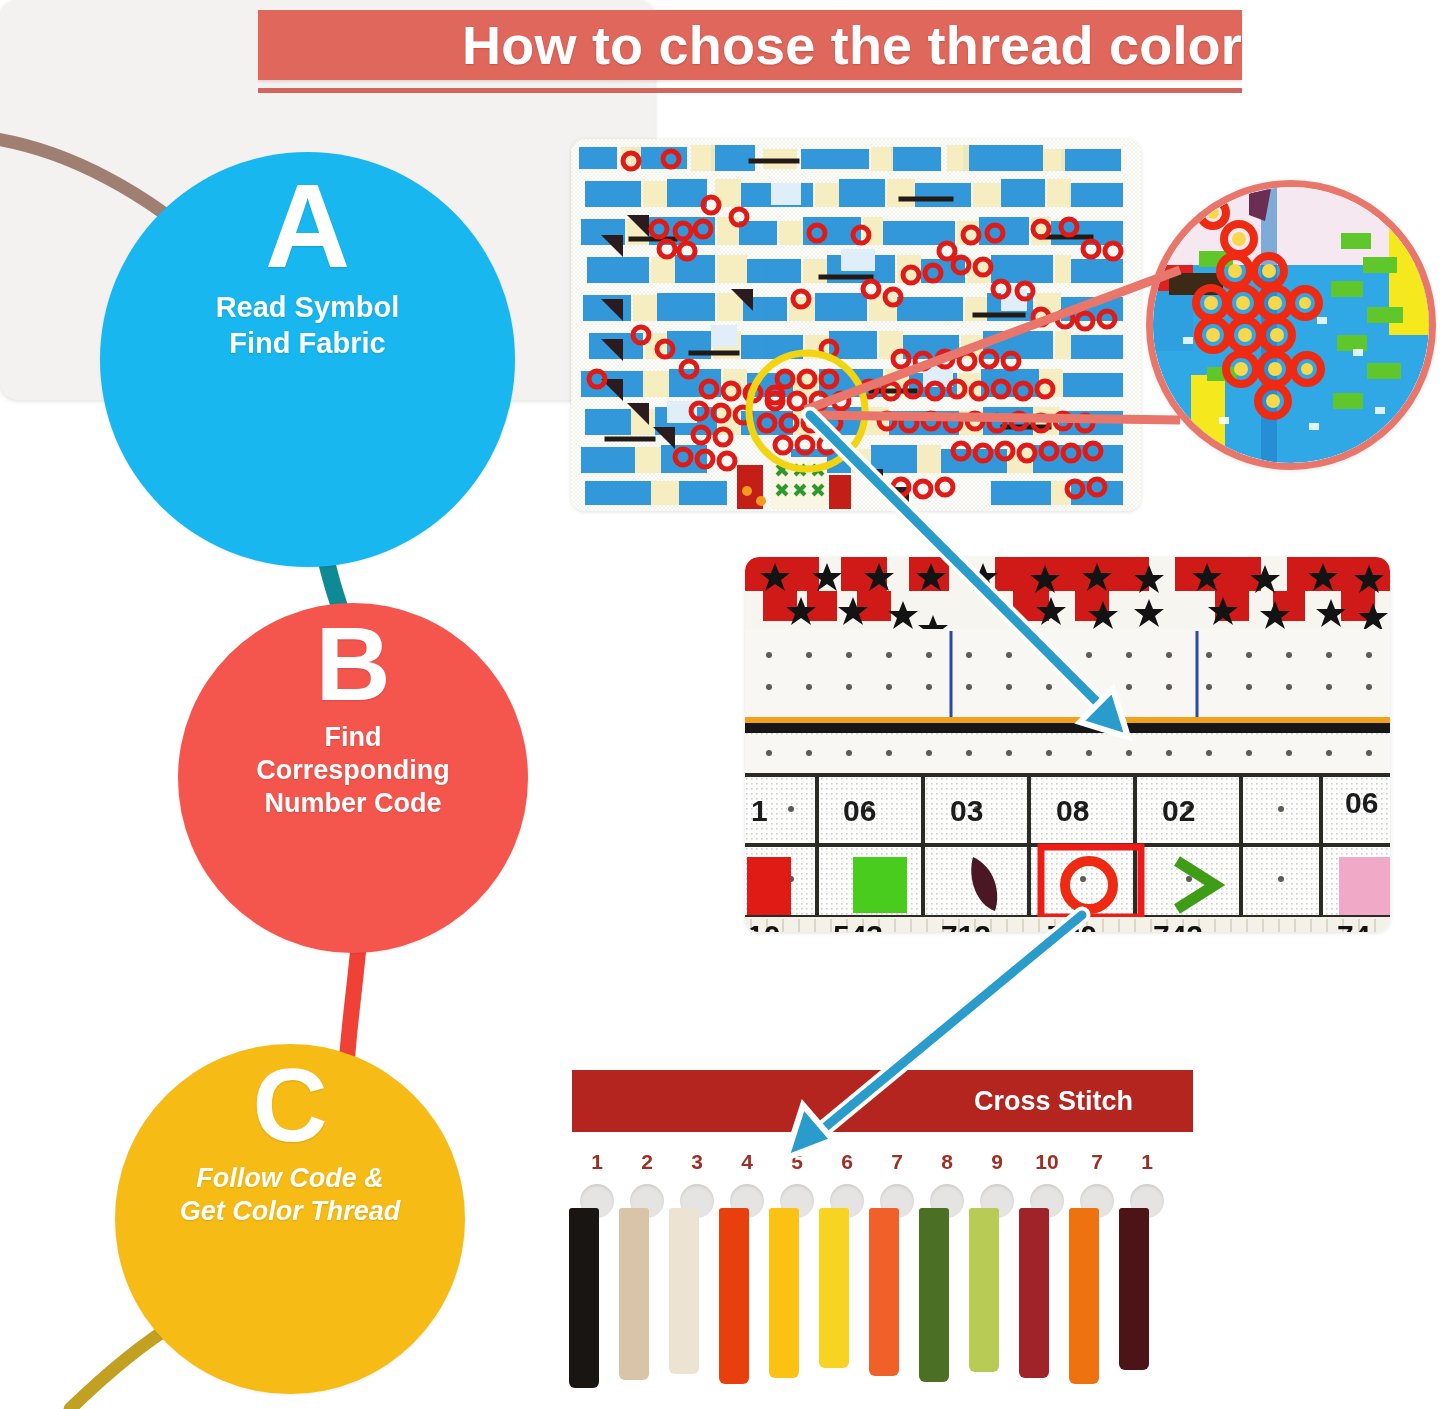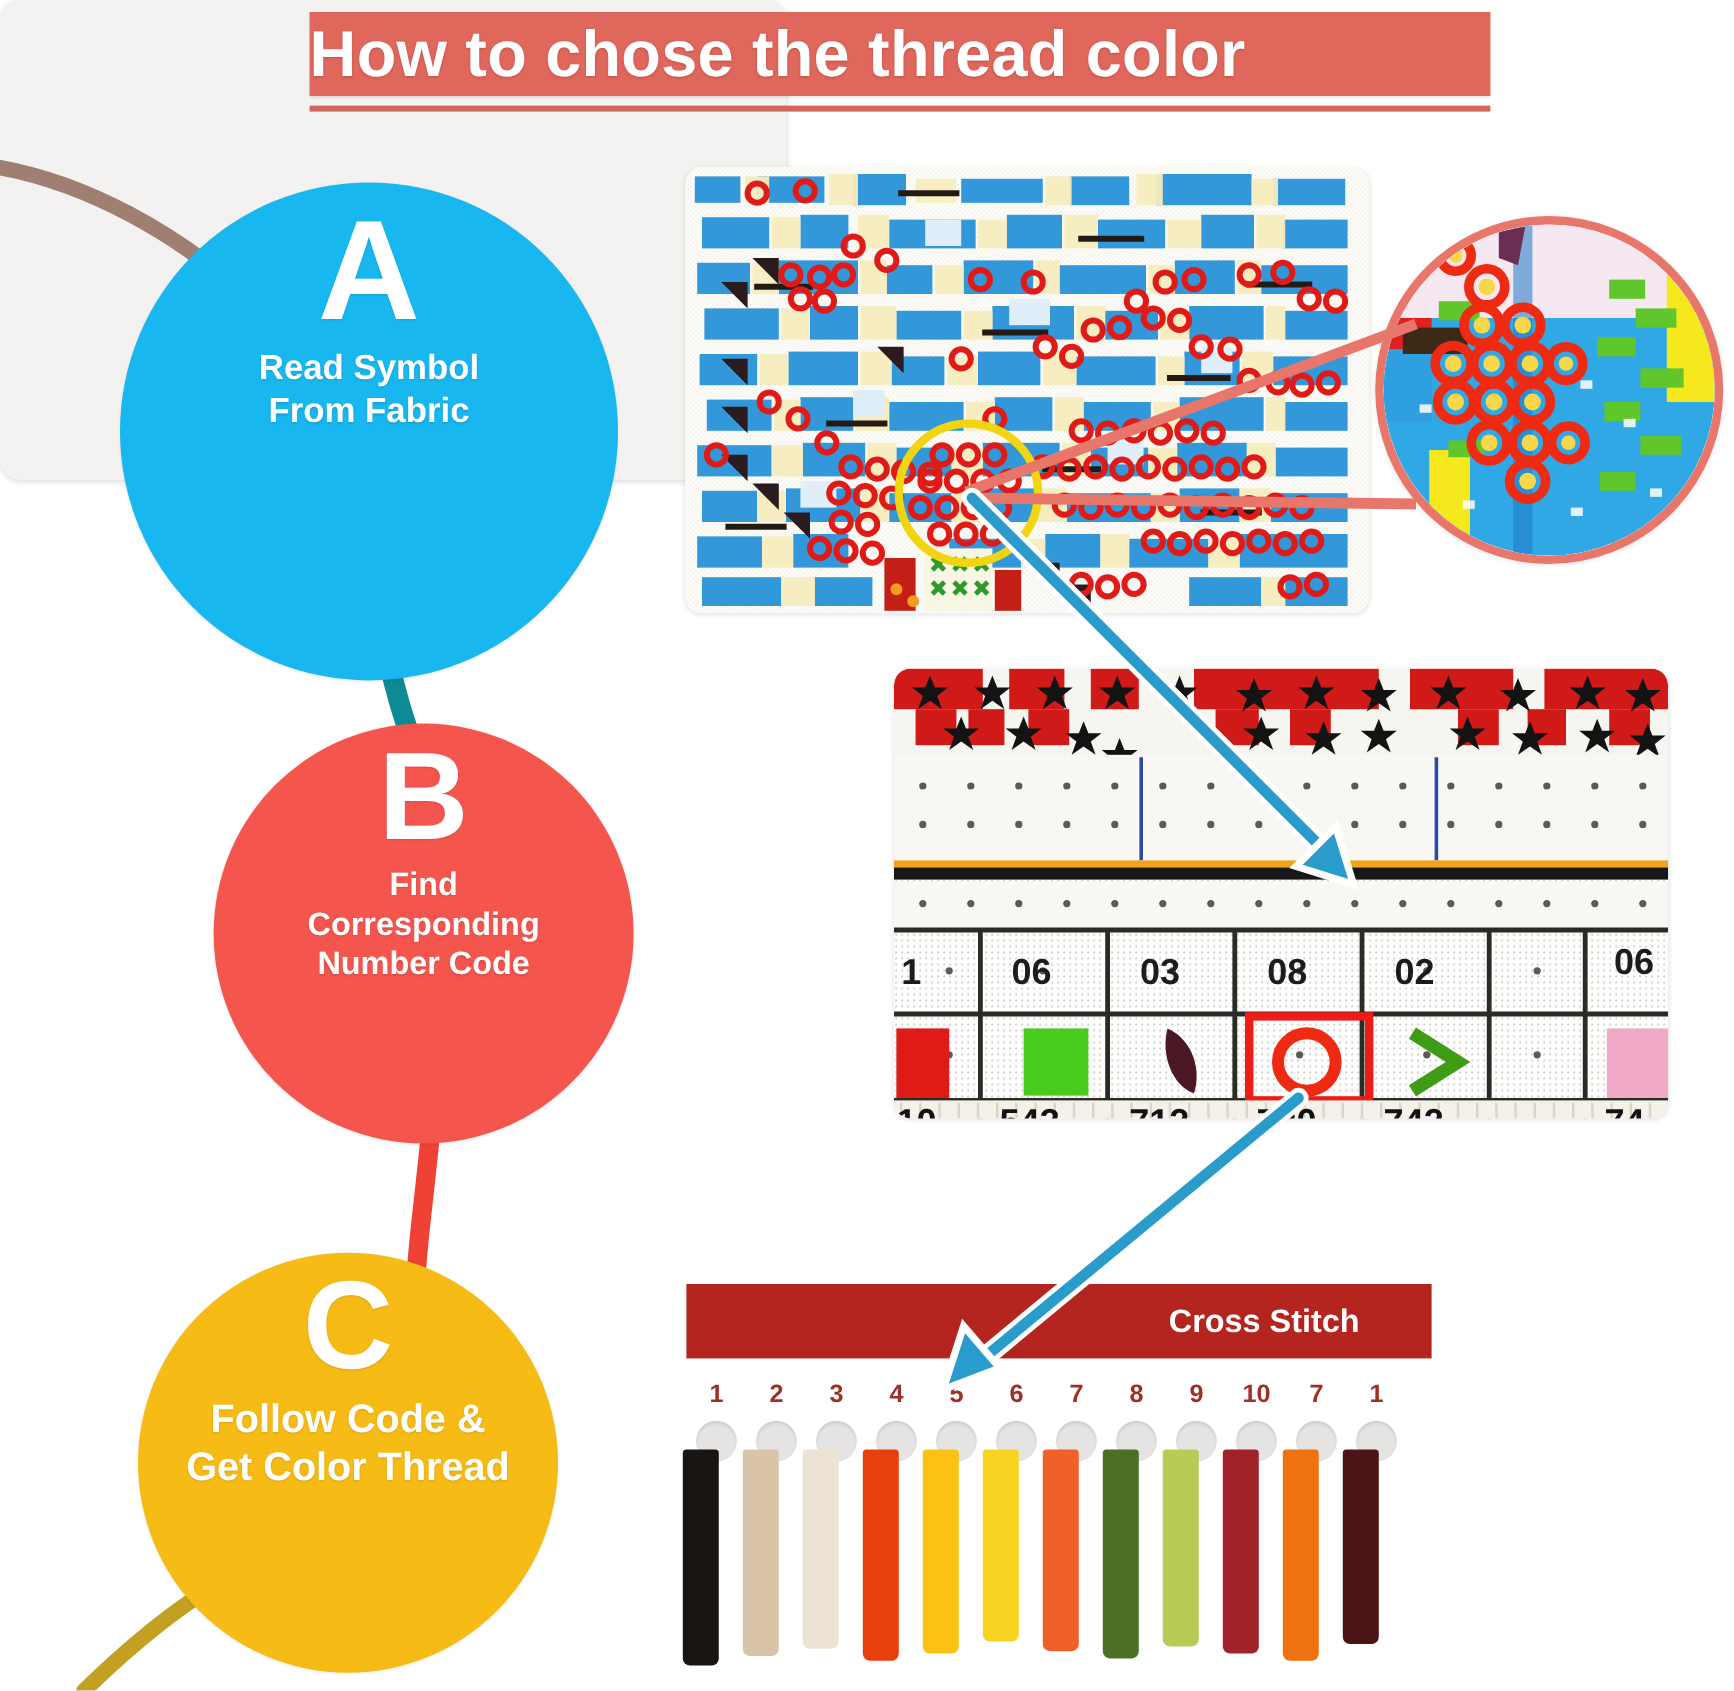--- a/index.html
+++ b/index.html
@@ -2,21 +2,21 @@
 <html><head>
 <meta charset="utf-8">
 <style>
   html,body{margin:0;padding:0;background:#ffffff;}
   body{font-family:"Liberation Sans",sans-serif;-webkit-font-smoothing:antialiased;}
   #page{position:relative;width:1445px;height:1409px;background:#ffffff;overflow:hidden;}
 
   
   #title-banner{
     position:absolute;left:258px;top:10px;width:984px;height:70px;
-    background:#e0675c;display:flex;align-items:center;justify-content:flex-start;
+    background:#e0675c;display:flex;align-items:center;justify-content:flex-end;
     box-shadow:0 2px 2px rgba(0,0,0,.10);
   }
   #title-text{
     color:#ffffff;font-size:54px;font-weight:700;letter-spacing:.2px;
     font-family:"Liberation Sans",sans-serif;white-space:nowrap;
     text-shadow:0 1px 2px rgba(120,40,30,.35);
   }
   #title-underline{position:absolute;left:258px;top:88px;width:984px;height:5px;background:#d0665c;}
 
   
@@ -27,21 +27,21 @@
     text-shadow:0 1px 2px rgba(0,0,0,.12);}
   .step-label{font-size:29px;font-weight:700;line-height:1.22;margin-top:4px;padding:0 10px;
     text-shadow:0 1px 2px rgba(0,0,0,.12);white-space:pre-line;}
 
   #step-a{left:100px;top:152px;width:415px;height:415px;background:#18b7ef;}
   #step-b{left:178px;top:603px;width:350px;height:350px;background:#f4564e;}
   #step-b .step-letter{font-size:104px;margin-top:8px;}
   #step-b .step-label{font-size:27px;}
   #step-c{left:115px;top:1044px;width:350px;height:350px;background:#f6bb15;}
   #step-c .step-letter{font-size:104px;margin-top:8px;}
-  #step-c .step-label{font-size:33px;}
+  #step-c .step-label{font-size:27px;font-style:italic;}
 
   
   .thread{position:absolute;}
 
   
   .photo-card{position:absolute;border-radius:14px;overflow:hidden;
     box-shadow:0 1px 4px rgba(0,0,0,.12);}
 
   #fabric-card{left:571px;top:139px;width:570px;height:372px;}
   #chart-card{left:745px;top:557px;width:645px;height:375px;}
@@ -89,21 +89,21 @@
     <path d="M 318,520 C 330,590 345,620 358,660" stroke="#0e8a94" stroke-width="17" fill="none" stroke-linecap="round"></path>
 
     <path d="M 360,930 C 355,990 348,1030 346,1075" stroke="#ef4136" stroke-width="16" fill="none" stroke-linecap="round"></path>
 
     <path d="M 178,1322 C 140,1345 105,1375 70,1409" stroke="#c2a122" stroke-width="13" fill="none" stroke-linecap="round"></path>
   </svg>
 
   <div class="step-circle" id="step-a">
     <div class="step-letter">A</div>
     <div class="step-label">Read Symbol
-From Fabric</div>
+Find Fabric</div>
   </div>
 
   <div class="step-circle" id="step-b">
     <div class="step-letter">B</div>
     <div class="step-label">Find
 Corresponding
 Number Code</div>
   </div>
 
   <div class="step-circle" id="step-c">

